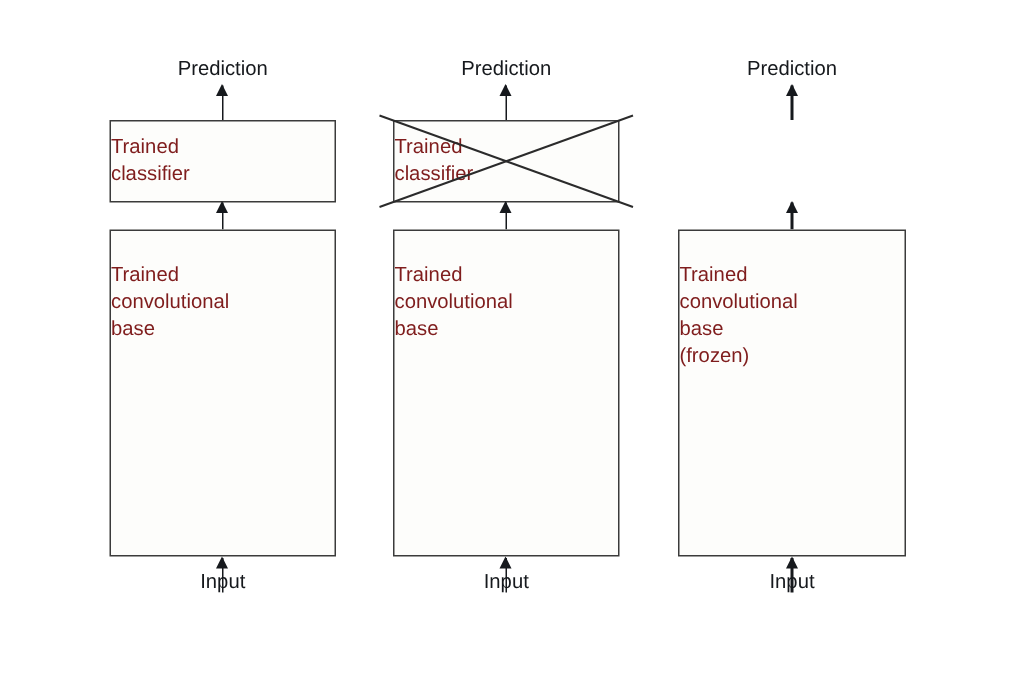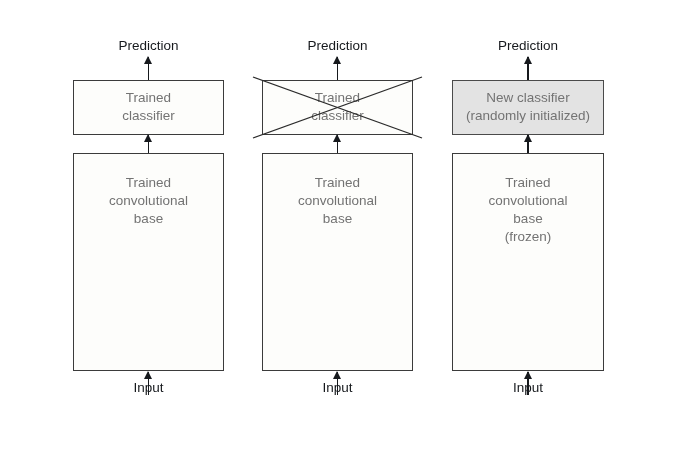--- a/index.html
+++ b/index.html
@@ -56,24 +56,24 @@
   }
   .box-classifier {
     top: 80px;
     height: 55px;
   }
   .box-base {
     top: 153px;
     height: 218px;
   }
   .box-text {
-    text-align: center;
+    text-align: left;
     font-size: 13.5px;
     line-height: 18px;
-    color: #737373;
+    color: #7f1d1d;
     padding-top: 8px;
     width: 100%;
     white-space: pre-line;
   }
   .box-base .box-text { padding-top: 20px; }
 
   .arrow {
     position: absolute;
     left: 50%;
     width: 0;
@@ -169,24 +169,20 @@
     </div>
     <div class="lbl lbl-input">Input</div>
   </div>
 
   <div class="col" style="left:452px; width:152px;">
     <div class="lbl lbl-pred">Prediction</div>
     <div class="arrow arrow-top">
       <div class="shaft"></div>
         <div class="head"></div>
     </div>
-    <div class="box box-classifier filled" style="width:152px;">
-      <div class="box-text">New classifier
-(randomly initialized)</div>
-    </div>
     <div class="arrow arrow-mid">
       <div class="shaft"></div>
         <div class="head"></div>
     </div>
     <div class="box box-base" style="width:152px;">
       <div class="box-text">Trained
 convolutional
 base
 (frozen)</div>
     </div>

